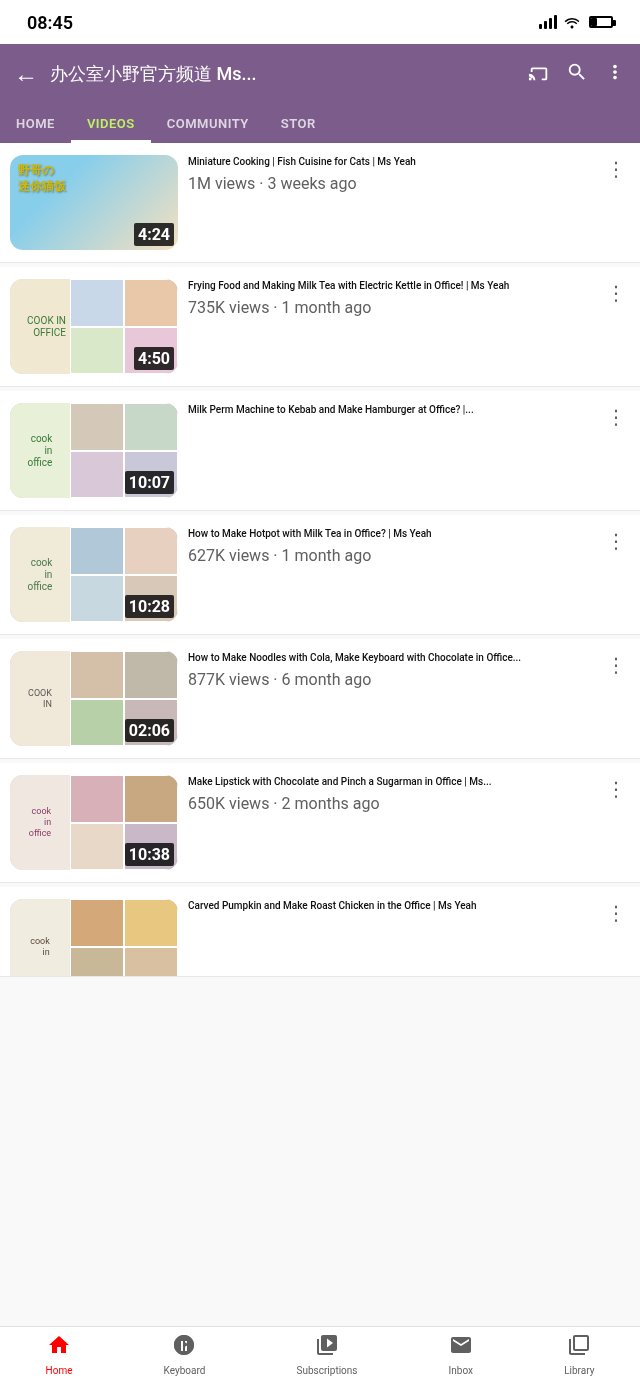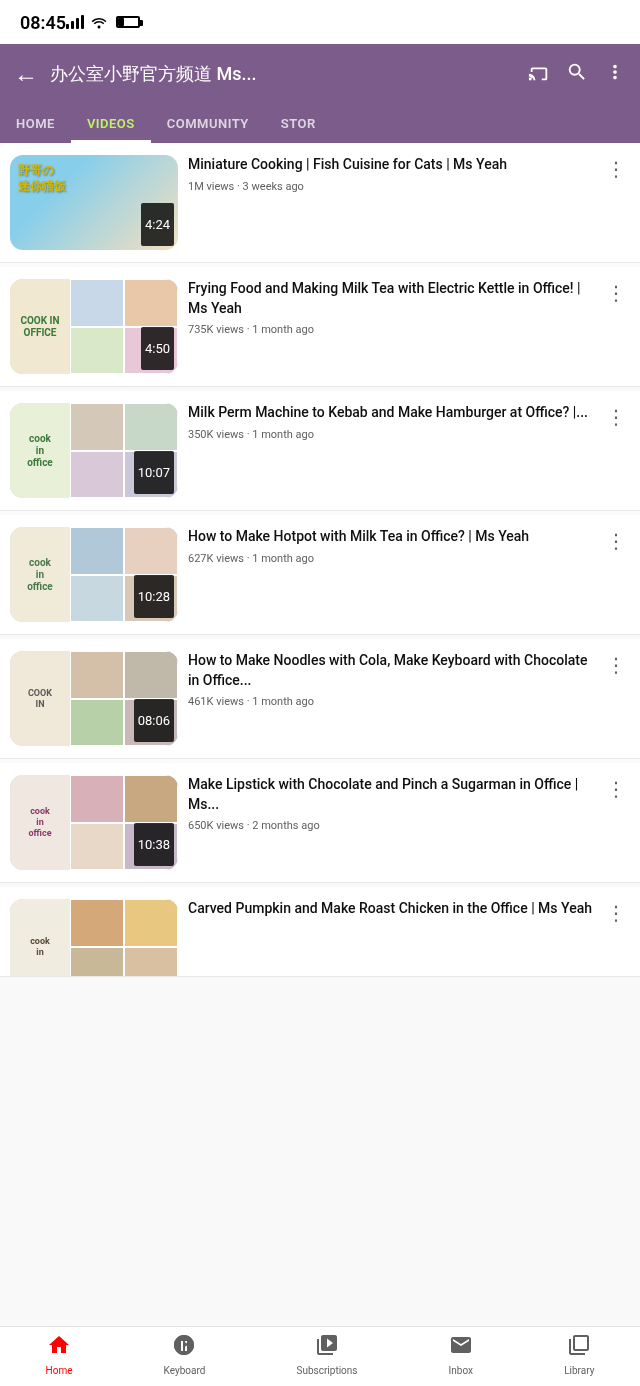--- a/index.html
+++ b/index.html
@@ -3,22 +3,23 @@
   <meta charset="utf-8">
   <meta name="viewport" content="width=640px">
   <style>
     * { box-sizing: border-box; margin: 0; padding: 0; }
     body { width: 640px; font-family: 'Roboto', Arial, sans-serif; background: #f9f9f9; overflow-x: hidden; }
 
     
     .status-bar {
       background: #fff;
       display: flex;
+      justify-content: space-between;
       align-items: center;
-      padding: 8px 20px;
+      padding: 8px 27px;
       height: 44px;
     }
     .status-time { font-size: 18px; font-weight: 600; color: #000; }
     .status-icons { display: flex; align-items: center; gap: 6px; }
     .signal-bars { display: flex; align-items: flex-end; gap: 2px; }
     .signal-bars span { background: #000; border-radius: 1px; }
     .battery-icon { width: 24px; height: 12px; border: 2px solid #000; border-radius: 2px; position: relative; margin-left: 2px; }
     .battery-icon::after { content: ''; position: absolute; right: -5px; top: 2px; width: 3px; height: 6px; background: #000; border-radius: 0 1px 1px 0; }
     .battery-fill { width: 30%; height: 100%; background: #000; border-radius: 1px; }
 
@@ -81,35 +82,35 @@
       background: #ccc;
       border-radius: 13px;
       overflow: hidden;
     }
     .duration {
       position: absolute;
       bottom: 4px;
       right: 4px;
       background: rgba(0,0,0,0.8);
       color: #fff;
-      font-size: 13px;
-      font-weight: 400;
-      padding: 14px 4px;
+      font-size: 16px;
+      font-weight: 700;
+      padding: 2px 4px;
       border-radius: 2px;
     }
     .video-info { flex: 1; }
     .video-title {
-      font-size: 14px;
+      font-size: 10px;
       font-weight: 500;
       color: #0f0f0f;
       line-height: 1.4;
       margin-bottom: 5px;
     }
     .video-meta {
-      font-size: 11px;
+      font-size: 16px;
       color: #606060;
     }
     .more-btn {
       color: #606060;
       font-size: 20px;
       cursor: pointer;
       padding: 2px 4px;
       flex-shrink: 0;
     }
 
@@ -153,22 +154,22 @@
       background: #f0e8d0;
       display: flex;
       flex-direction: column;
       align-items: center;
       justify-content: center;
       padding: 4px;
     }
     .thumb-cook-left span {
       color: #3a7a3a;
       font-size: 10px;
-      font-weight: 700;
-      text-align: center;
+      font-weight: 400;
+      text-align: right;
       line-height: 1.2;
     }
     .thumb-cook-right {
       display: grid;
       grid-template-columns: 1fr 1fr;
       grid-template-rows: 1fr 1fr;
     }
     .tcr-cell { border: 0.5px solid #fff; }
     .tcr-1 { background: #c8d8e8; }
     .tcr-2 { background: #e8c8a8; }
@@ -279,21 +280,20 @@
           <div class="tcr-cell" style="background:#d4c8b8;"></div>
           <div class="tcr-cell" style="background:#c8d8c8;"></div>
           <div class="tcr-cell" style="background:#d8c8d8;"></div>
           <div class="tcr-cell" style="background:#c8c8d8;"></div>
         </div>
       </div>
       <div class="duration">10:07</div>
     </div>
     <div class="video-info">
       <div class="video-title">Milk Perm Machine to Kebab and Make Hamburger at Office? |...</div>
-      <div class="video-meta">350K views · 1 month ago</div>
     </div>
     <div class="more-btn">⋮</div>
   </div>
 
   <div class="video-item">
     <div class="thumbnail-wrap">
       <div class="thumb-cook-grid">
         <div class="thumb-cook-left" style="background:#f0ead8;">
           <span style="color:#4a7a4a;">cook<br>in<br>office</span>
         </div>
@@ -319,25 +319,25 @@
         <div class="thumb-cook-left" style="background:#f0e8d8;">
           <span style="color:#5a5a5a;font-size:9px;">COOK<br>IN</span>
         </div>
         <div class="thumb-cook-right">
           <div class="tcr-cell" style="background:#d4c0a8;"></div>
           <div class="tcr-cell" style="background:#c0b8a8;"></div>
           <div class="tcr-cell" style="background:#b8d0a8;"></div>
           <div class="tcr-cell" style="background:#c8b8b8;"></div>
         </div>
       </div>
-      <div class="duration">08:06</div>
+      <div class="duration">02:06</div>
     </div>
     <div class="video-info">
       <div class="video-title">How to Make Noodles with Cola, Make Keyboard with Chocolate in Office...</div>
-      <div class="video-meta">461K views · 1 month ago</div>
+      <div class="video-meta">877K views · 6 month ago</div>
     </div>
     <div class="more-btn">⋮</div>
   </div>
 
   <div class="video-item">
     <div class="thumbnail-wrap">
       <div class="thumb-cook-grid">
         <div class="thumb-cook-left" style="background:#f0e8e0;">
           <span style="color:#8a3a6a;font-size:9px;">cook<br>in<br>office</span>
         </div>

